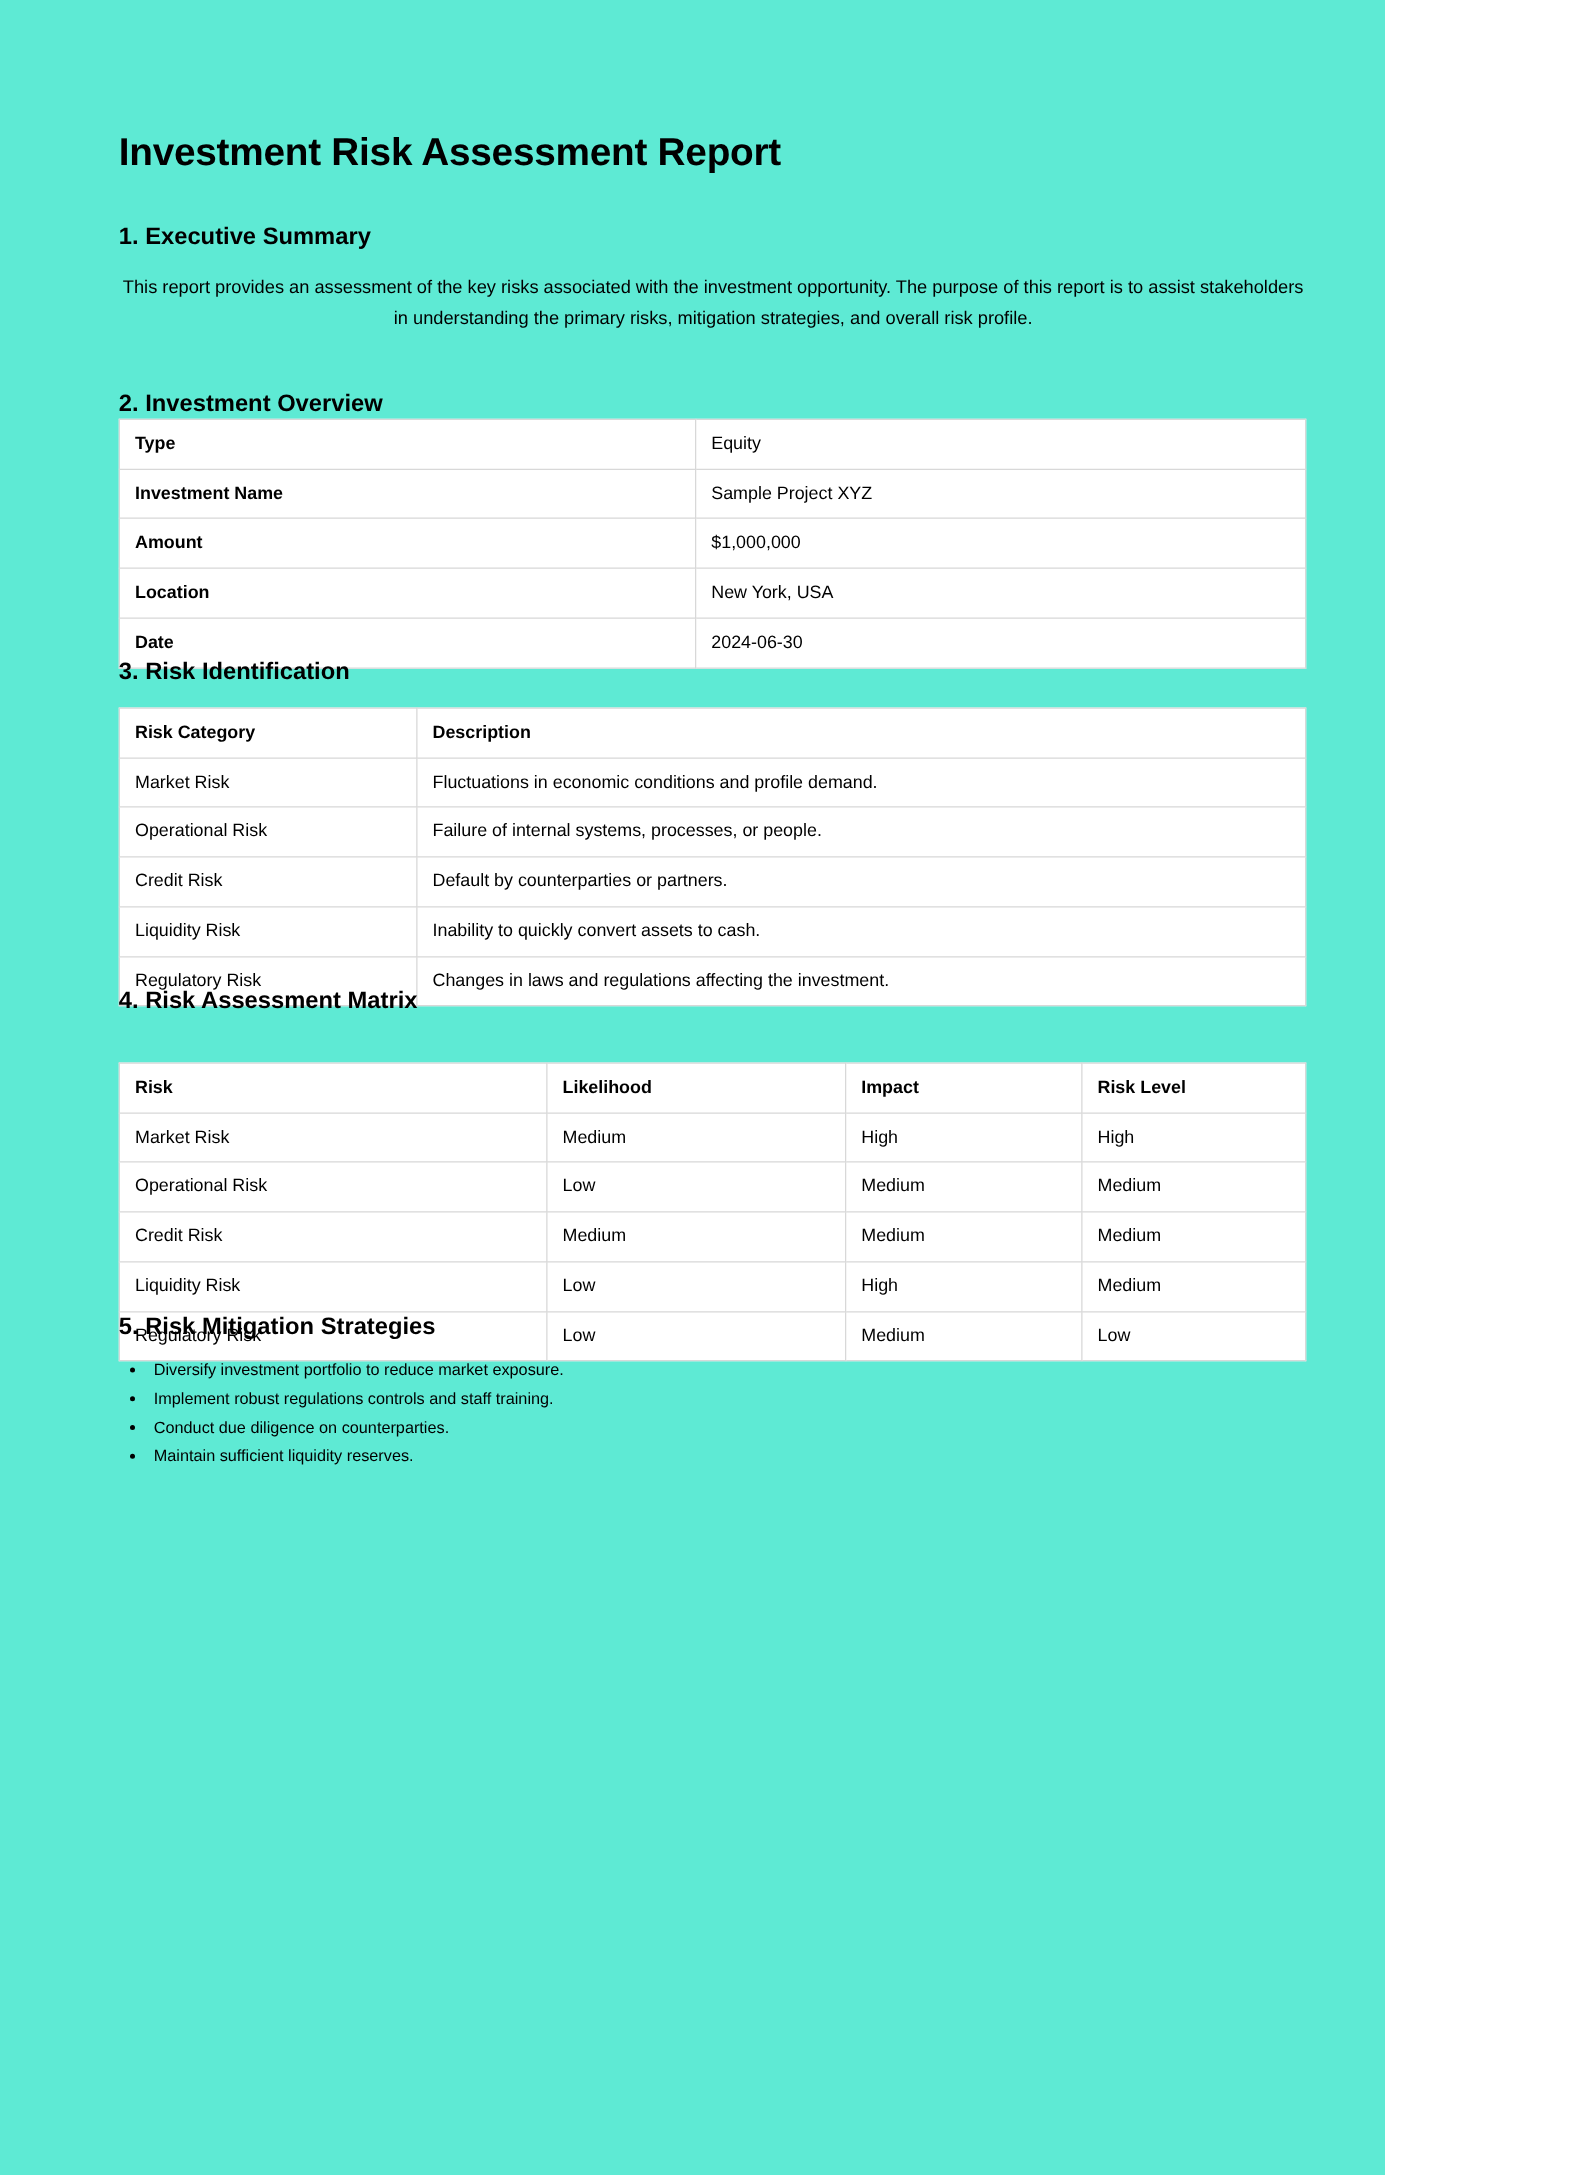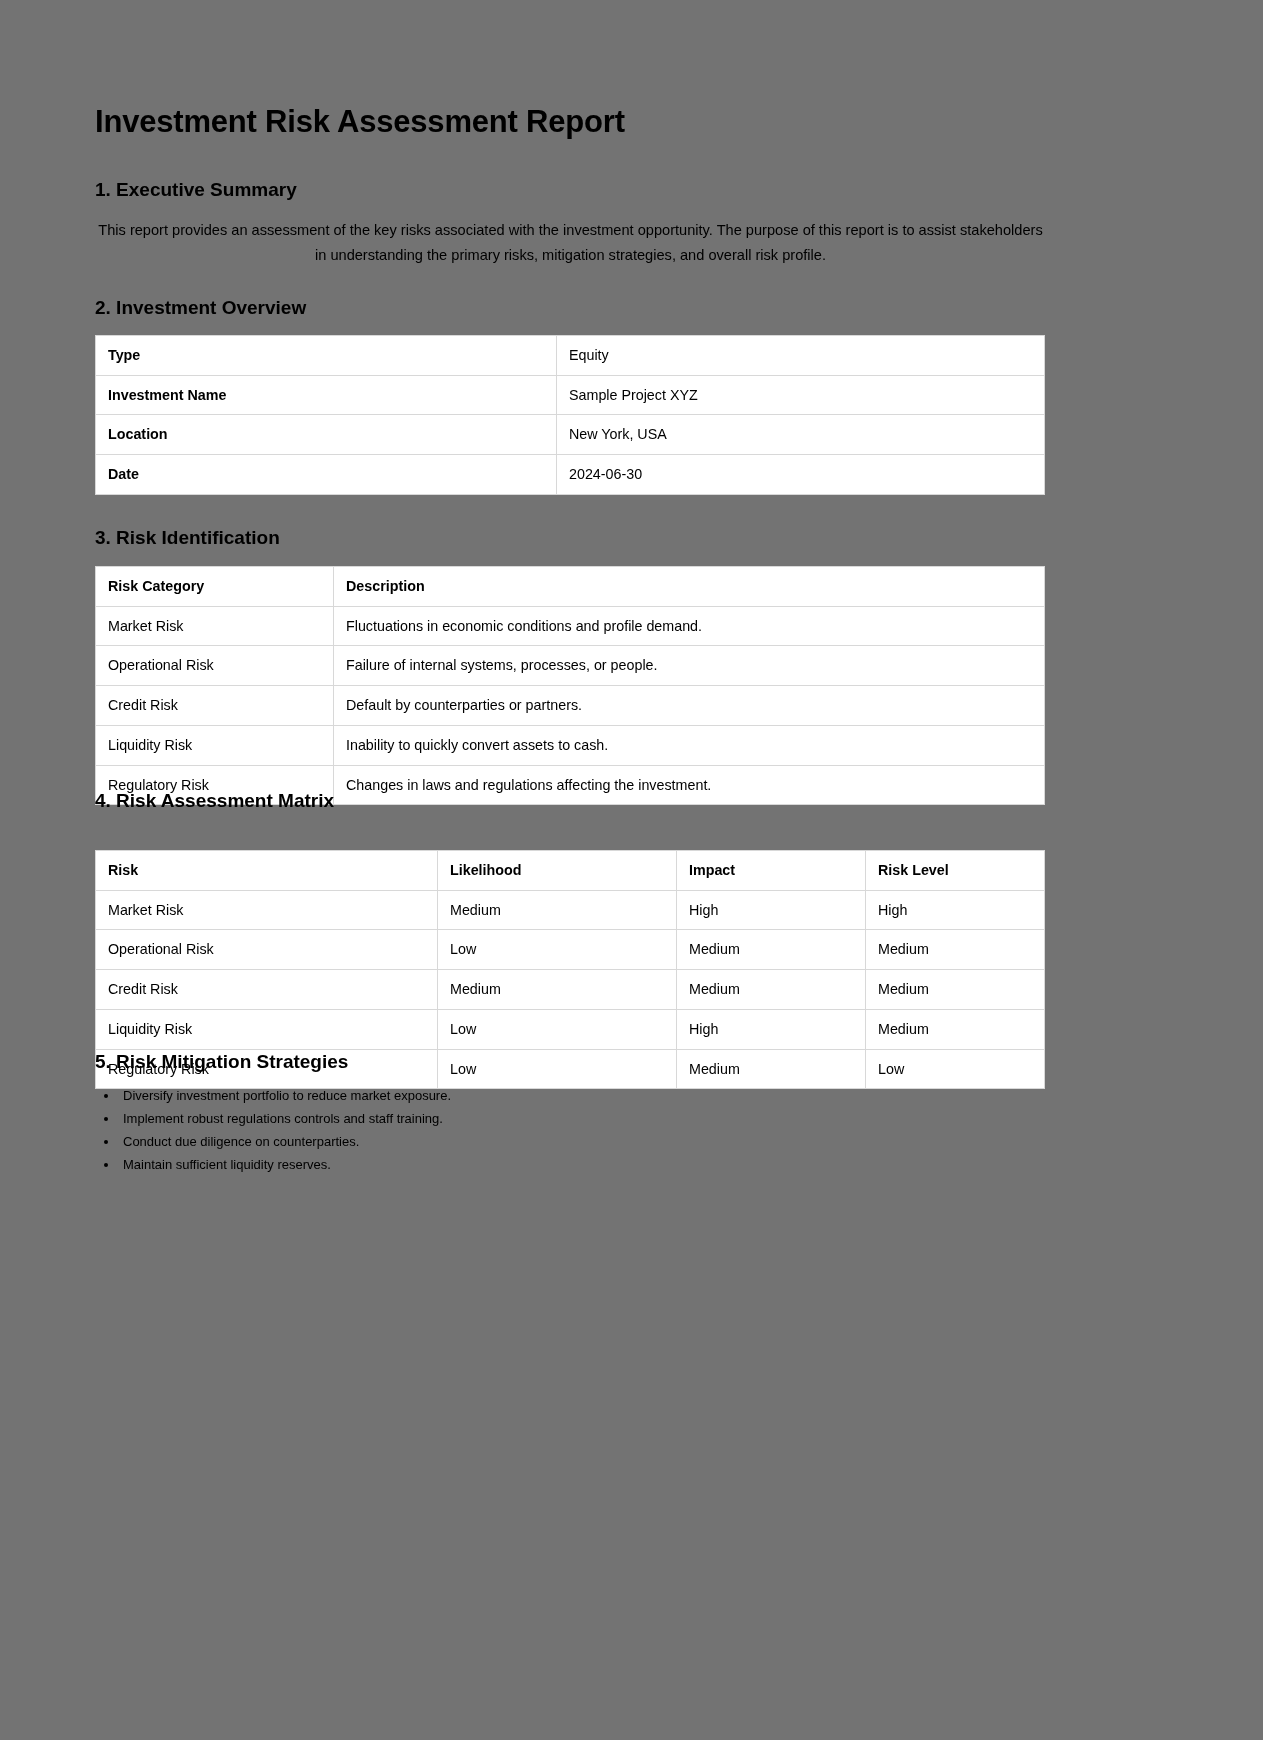--- a/index.html
+++ b/index.html
@@ -6,23 +6,23 @@
     margin: 0;
     padding: 0;
     background: #ffffff;
   }
   body {
     font-family: "Liberation Sans", sans-serif;
     color: #000000;
   }
   .page {
     position: relative;
-    width: 1263px;
+    width: 1108px;
     height: 1740px;
-    background: #737373;
+    background: #5eead4;
     overflow: hidden;
     box-sizing: border-box;
   }
   
   .doc-clip {
     position: absolute;
     left: 0;
     top: 0;
     width: 1263px;
     height: 1176px;
@@ -104,21 +104,21 @@
     padding: 0 0 0 4px;
     color: #000;
   }
   ul.bullet-list li::marker {
     font-size: 13px;
   }
 
   
   #heading-1 { top: 178px; }
   #para-1    { top: 218px; }
-  #heading-2 { top: 296px; }
+  #heading-2 { top: 312px; }
   #table-overview { top: 335px; }
   #heading-3 { top: 526px; }
   #table-risk-id  { top: 566px; }
   #heading-4 { top: 789px; }
   #table-matrix   { top: 812px; margin-top: 38px; }
   #heading-5 { top: 1050px; }
   #list-mitigation { top: 1089px; }
 </style>
 </head>
 <body>
@@ -142,20 +142,24 @@
       <tbody>
         <tr>
           <td class="label-cell">Type</td>
           <td>Equity</td>
         </tr>
         <tr>
           <td class="label-cell">Investment Name</td>
           <td>Sample Project XYZ</td>
         </tr>
         <tr>
+          <td class="label-cell">Amount</td>
+          <td>$1,000,000</td>
+        </tr>
+        <tr>
           <td class="label-cell">Location</td>
           <td>New York, USA</td>
         </tr>
         <tr>
           <td class="label-cell">Date</td>
           <td>2024-06-30</td>
         </tr>
       </tbody>
     </table>
 

